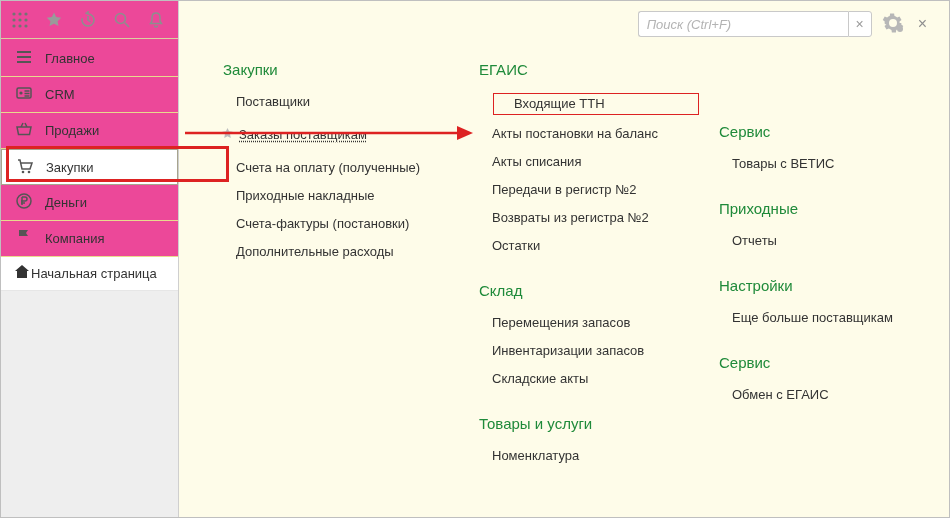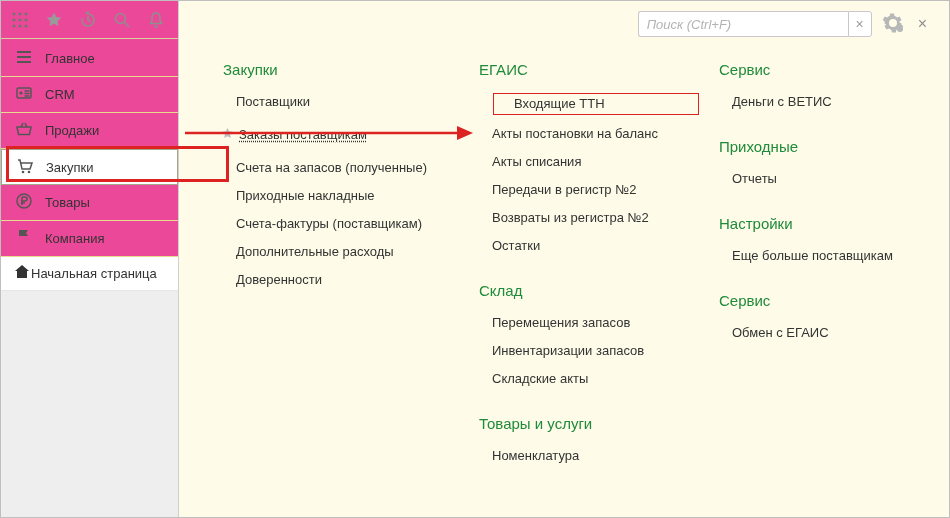--- a/index.html
+++ b/index.html
@@ -29,21 +29,21 @@
   .search { width:210px; height:26px; border:1px solid #c9c9c9; border-right:none; border-radius:3px 0 0 3px; padding:0 8px; font-size:13px; color:#333; background:#fff; }
   .search::placeholder { color:#b3b3b3; font-style:italic; }
   .search-clear { width:24px; height:26px; border:1px solid #c9c9c9; border-radius:0 3px 3px 0; background:#fff; display:flex; align-items:center; justify-content:center; color:#9a9a9a; cursor:pointer; font-size:14px; }
   .settings-ic { color:#b7b7b7; cursor:pointer; }
   .close-ic { color:#8f8f8f; cursor:pointer; font-size:16px; padding:0 4px; }
 
   .columns { display:flex; padding:6px 20px 20px 44px; gap:20px; }
   .col { display:flex; flex-direction:column; }
   .col1 { width:236px; }
   .col2 { width:220px; }
-  .col3 { width:210px; }
+  .col3 { width:210px;justify-content:center; }
 
   .sec-title { color:#1f8a3a; font-size:15px; margin:22px 0 10px 0; font-weight:normal; cursor:pointer; }
   .sec-title:first-child { margin-top:8px; }
   .link { color:#333; font-size:13px; margin:5px 0 5px 13px; cursor:pointer; line-height:18px; display:inline-block; }
   .link-row { display:flex; align-items:center; margin:5px 0 5px -2px; gap:2px; }
   .star-ic { width:14px; color:#b8b8b8; margin-right:0; }
   .link-underl { text-decoration: underline dotted; text-underline-offset:2px; }
 
   .highlight-box { border:1px solid #d22; padding:1px 20px; display:inline-block; }
 
@@ -135,21 +135,21 @@
         </span>
         <span>Закупки</span>
       </div>
       <div class="nav-item">
         <span class="ic">
           <svg class="ic-svg" viewBox="0 0 18 18">
               <circle cx="9" cy="9" r="7" fill="none" stroke="#555" stroke-width="1.5"></circle>
               <path stroke="#555" stroke-width="1.5" fill="none" d="M7 5h3a2 2 0 0 1 0 4H6M7 5v8M6 11h4"></path>
             </svg>
         </span>
-        <span>Товары</span>
+        <span>Деньги</span>
       </div>
       <div class="nav-item">
         <span class="ic">
           <svg class="ic-svg" viewBox="0 0 18 18">
               <path fill="#555" d="M4 2v14M4 2h9l-2 3 2 3H4"></path>
             </svg>
         </span>
         <span>Компания</span>
       </div>
     </div>
@@ -186,25 +186,24 @@
         <div class="sec-title">Закупки</div>
         <span class="link">Поставщики</span>
         <div class="link-row">
           <span class="star-ic">
             <svg width="13" height="13" viewBox="0 0 18 18">
                 <path fill="#bcbcbc" d="M9 1.5l2.2 4.5 5 .7-3.6 3.5.9 4.9L9 12.8 4.5 15.1l.9-4.9L1.8 6.7l5-.7z"></path>
               </svg>
           </span>
           <span class="link link-underl" style="margin-left:2px">Заказы поставщикам</span>
         </div>
-        <span class="link">Счета на запасов (полученные)</span>
+        <span class="link">Счета на оплату (полученные)</span>
         <span class="link">Приходные накладные</span>
-        <span class="link">Счета-фактуры (поставщикам)</span>
+        <span class="link">Счета-фактуры (постановки)</span>
         <span class="link">Дополнительные расходы</span>
-        <span class="link">Доверенности</span>
       </div>
 
       <div class="col col2">
         <div class="sec-title">ЕГАИС</div>
         <span class="highlight-box" style="margin:5px 0 5px 14px">
           <span class="link" style="margin:0">Входящие ТТН</span>
         </span>
         <span class="link">Акты постановки на баланс</span>
         <span class="link">Акты списания</span>
         <span class="link">Передачи в регистр №2</span>
@@ -215,21 +214,21 @@
         <span class="link">Перемещения запасов</span>
         <span class="link">Инвентаризации запасов</span>
         <span class="link">Складские акты</span>
 
         <div class="sec-title">Товары и услуги</div>
         <span class="link">Номенклатура</span>
       </div>
 
       <div class="col col3">
         <div class="sec-title">Сервис</div>
-        <span class="link">Деньги с ВЕТИС</span>
+        <span class="link">Товары с ВЕТИС</span>
 
         <div class="sec-title">Приходные</div>
         <span class="link">Отчеты</span>
 
         <div class="sec-title">Настройки</div>
         <span class="link">Еще больше поставщикам</span>
 
         <div class="sec-title">Сервис</div>
         <span class="link">Обмен с ЕГАИС</span>
       </div>

